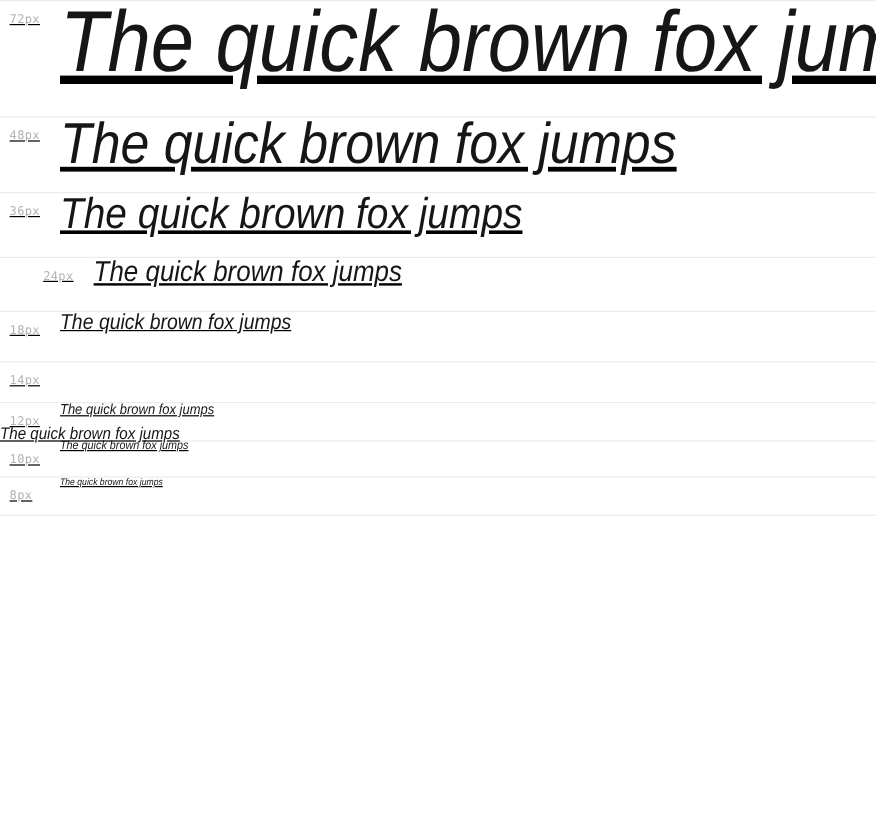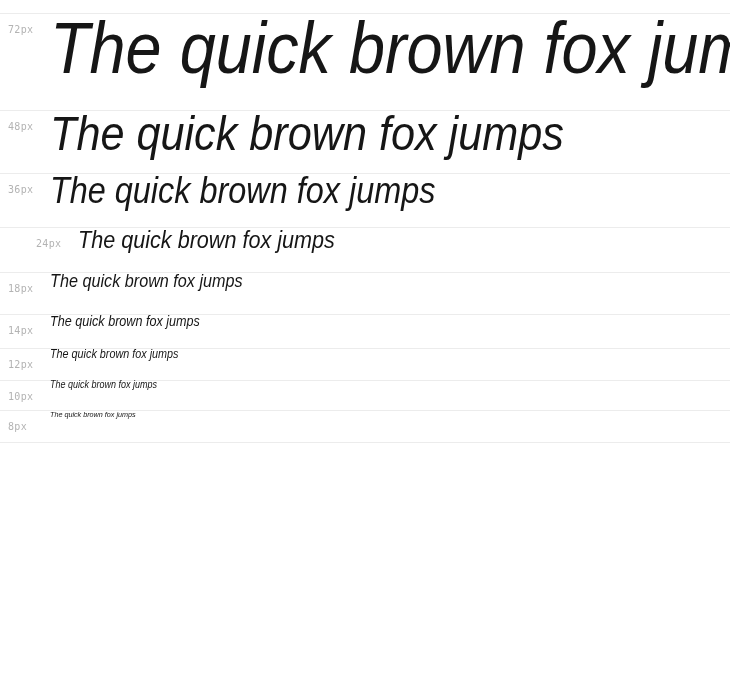--- a/index.html
+++ b/index.html
@@ -7,22 +7,22 @@
     padding: 0;
     background: #ffffff;
   }
   body {
     width: 730px;
     height: 700px;
     overflow: hidden;
     font-family: "Liberation Sans", sans-serif;
   }
   .waterfall {
-    margin-top: 13px;
     border-top: 1px solid #ececec;
+    text-decoration: underline;
   }
   .row {
     display: flex;
     align-items: flex-start;
     border-bottom: 1px solid #ececec;
     box-sizing: content-box;
   }
   .lbl {
     flex: 0 0 42px;
     padding: 11px 0 0 8px;
@@ -44,21 +44,21 @@
     margin-top: -0.06em;
     transform: scaleX(0.9);
     transform-origin: 0 0;
   }
   
   .r72 { height: 96px; } .r72 .sample { font-size: 72px; }
   .r48 { height: 62px; } .r48 .sample { font-size: 48px; }
   .r36 { height: 53px; } .r36 .sample { font-size: 36px; }
   .r24 { height: 44px; padding-left: 28px; } .r24 .sample { font-size: 24px; }
   .r18 { height: 41px; } .r18 .sample { font-size: 18px; }
-  .r14 { height: 33px; } .r14 .sample { font-size: 14px; }
+  .r14 { height: 33px; flex-direction: column; } .r14 .sample { font-size: 14px; }
   .r12 { height: 31px; } .r12 .sample { font-size: 12px; }
   .r10 { height: 29px; } .r10 .sample { font-size: 10px; }
   .r8  { height: 31px; } .r8  .sample { font-size: 8px;  }
 </style>
 </head>
 <body>
 
 <div class="waterfall">
 
   <div class="row r72">

